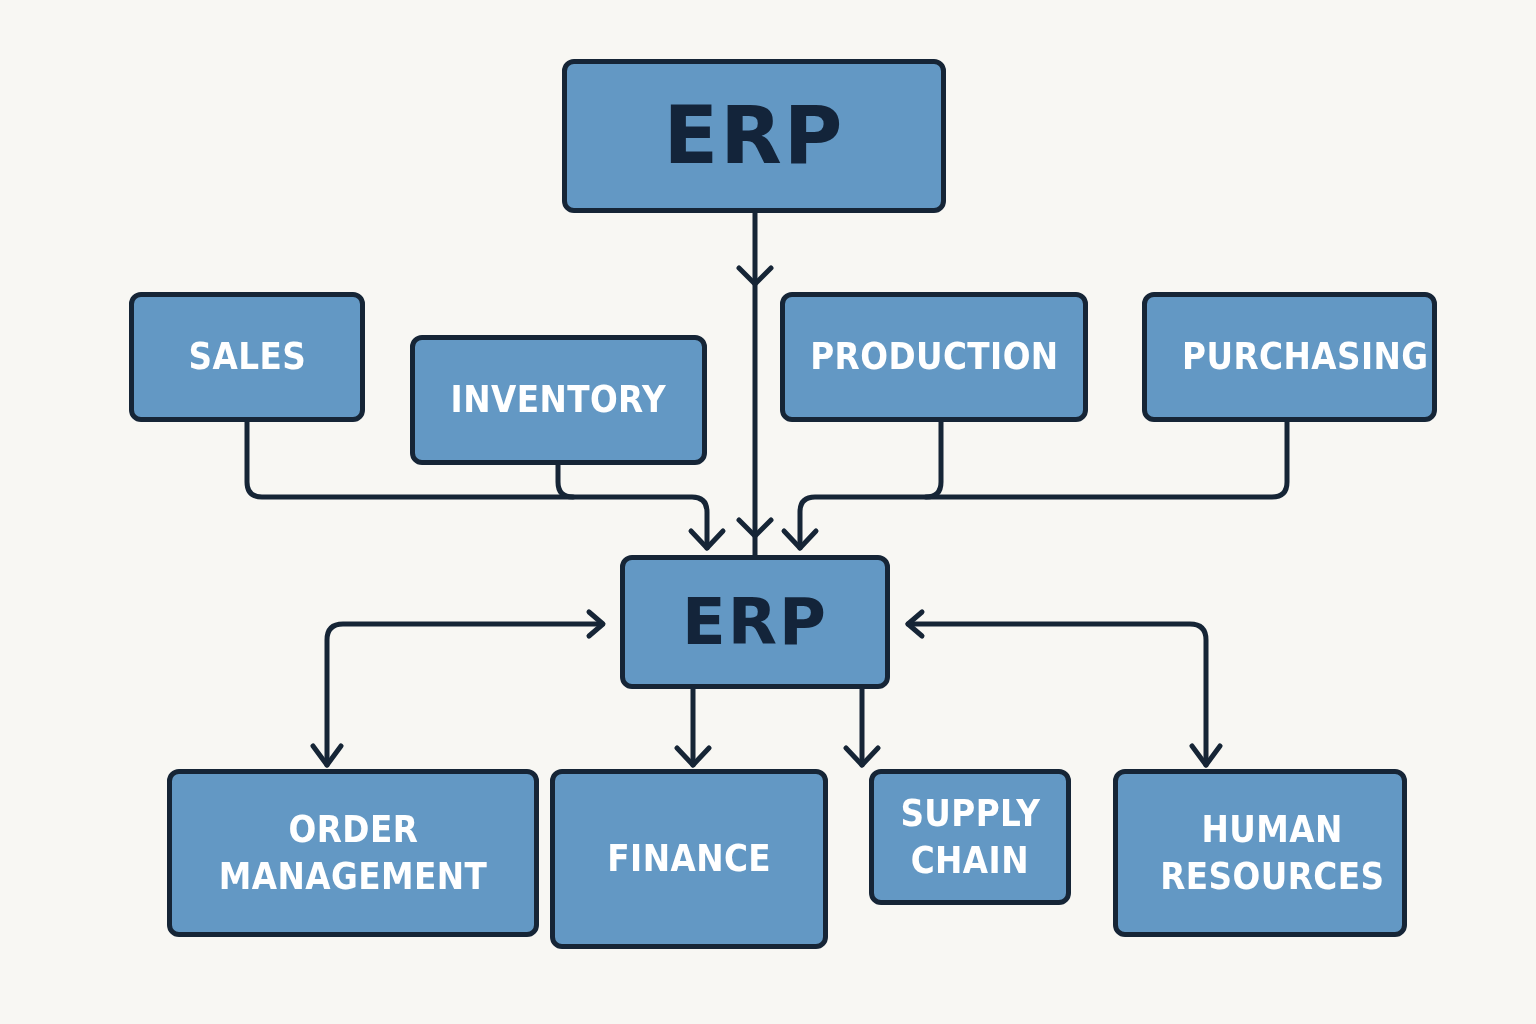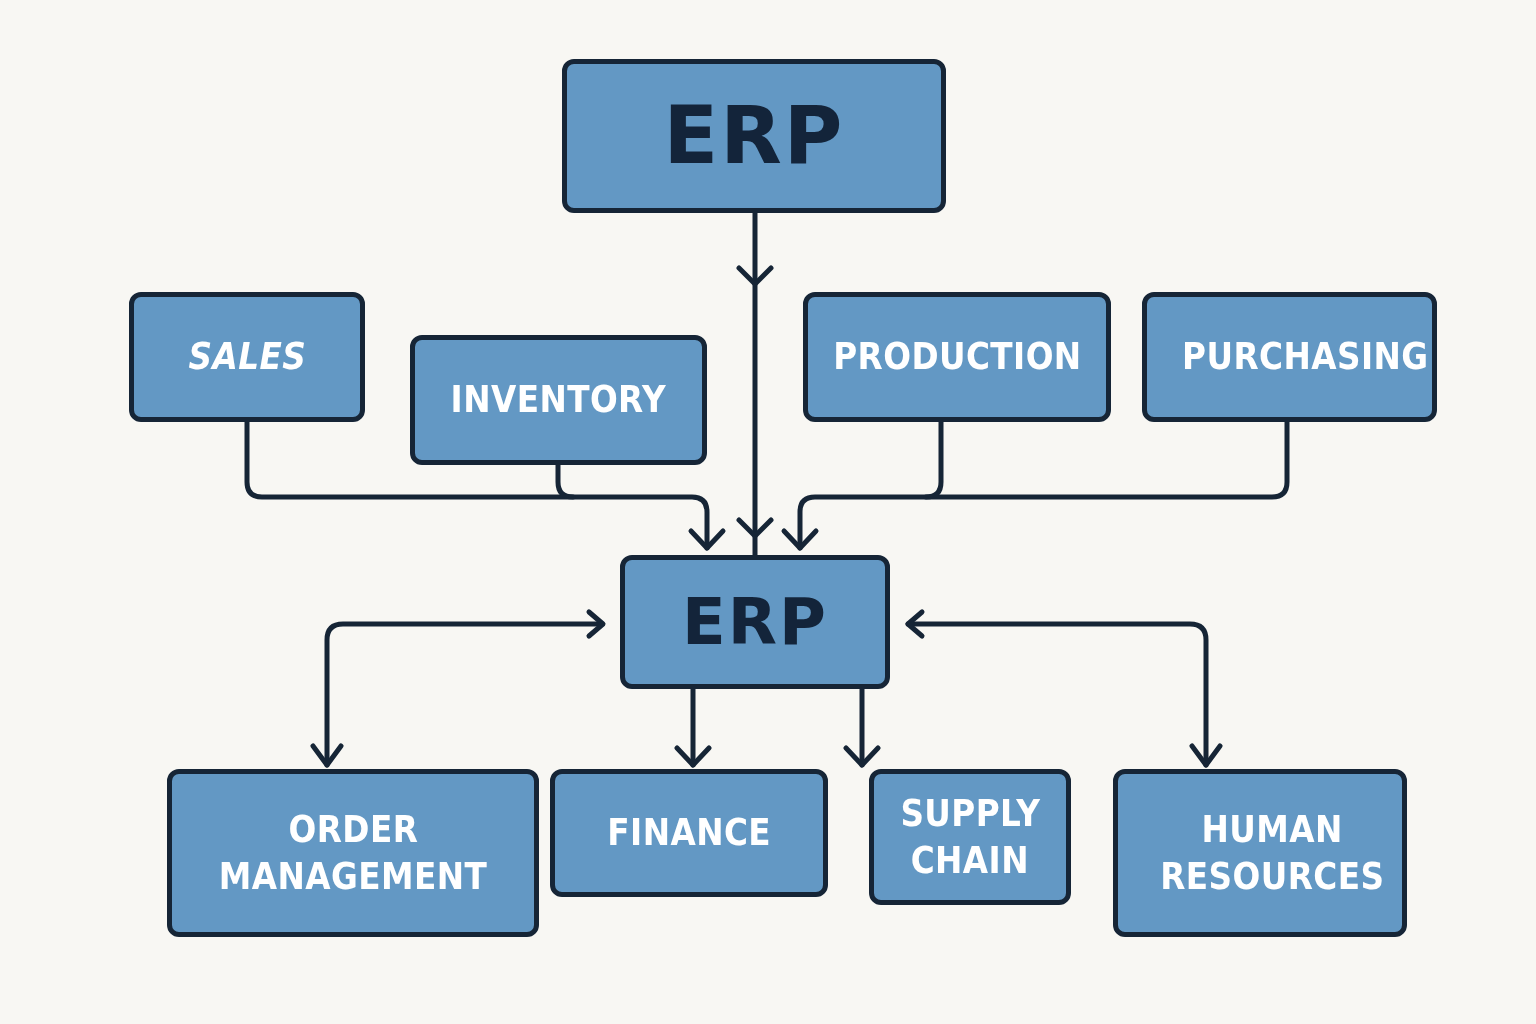--- a/index.html
+++ b/index.html
@@ -53,42 +53,42 @@
 
   <path d="M1206 765 V640 Q1206 624 1190 624 H908"></path>
   <path d="M922 612 L908 624 L922 636"></path>
   <path d="M1192 746 L1206 765 L1220 746"></path>
 </svg>
 
 <div class="box erp" style="left:562px;top:59px;width:384px;height:154px;">
   <span class="lbl">ERP</span>
 </div>
 
-<div class="box" style="left:129px;top:292px;width:236px;height:130px;font-style:italic;">
+<div class="box" style="left:129px;top:292px;width:236px;height:130px;">
   <span class="lbl">SALES</span>
 </div>
 <div class="box" style="left:410px;top:292px;width:297px;height:130px;margin-top:43px;">
   <span class="lbl">INVENTORY</span>
 </div>
-<div class="box" style="left:803px;top:292px;width:308px;height:130px;">
+<div class="box" style="left:780px;top:292px;width:308px;height:130px;">
   <span class="lbl">PRODUCTION</span>
 </div>
 <div class="box" style="left:1142px;top:292px;width:295px;height:130px;padding-left:32px;">
   <span class="lbl">PURCHASING</span>
 </div>
 
 <div class="box erp2" style="left:620px;top:555px;width:270px;height:134px;">
   <span class="lbl">ERP</span>
 </div>
 
 <div class="box" style="left:128px;top:769px;width:372px;height:168px;margin-left:39px;">
   <span class="lbl">ORDER</span>
   <span class="lbl">MANAGEMENT</span>
 </div>
-<div class="box" style="left:550px;top:769px;width:278px;height:128px;">
+<div class="box" style="left:550px;top:769px;width:278px;height:180px;">
   <span class="lbl">FINANCE</span>
 </div>
 <div class="box" style="left:869px;top:769px;width:202px;height:136px;">
   <span class="lbl">SUPPLY</span>
   <span class="lbl">CHAIN</span>
 </div>
 <div class="box" style="left:1113px;top:769px;width:294px;height:168px;padding-left:24px;">
   <span class="lbl">HUMAN</span>
   <span class="lbl">RESOURCES</span>
 </div>

